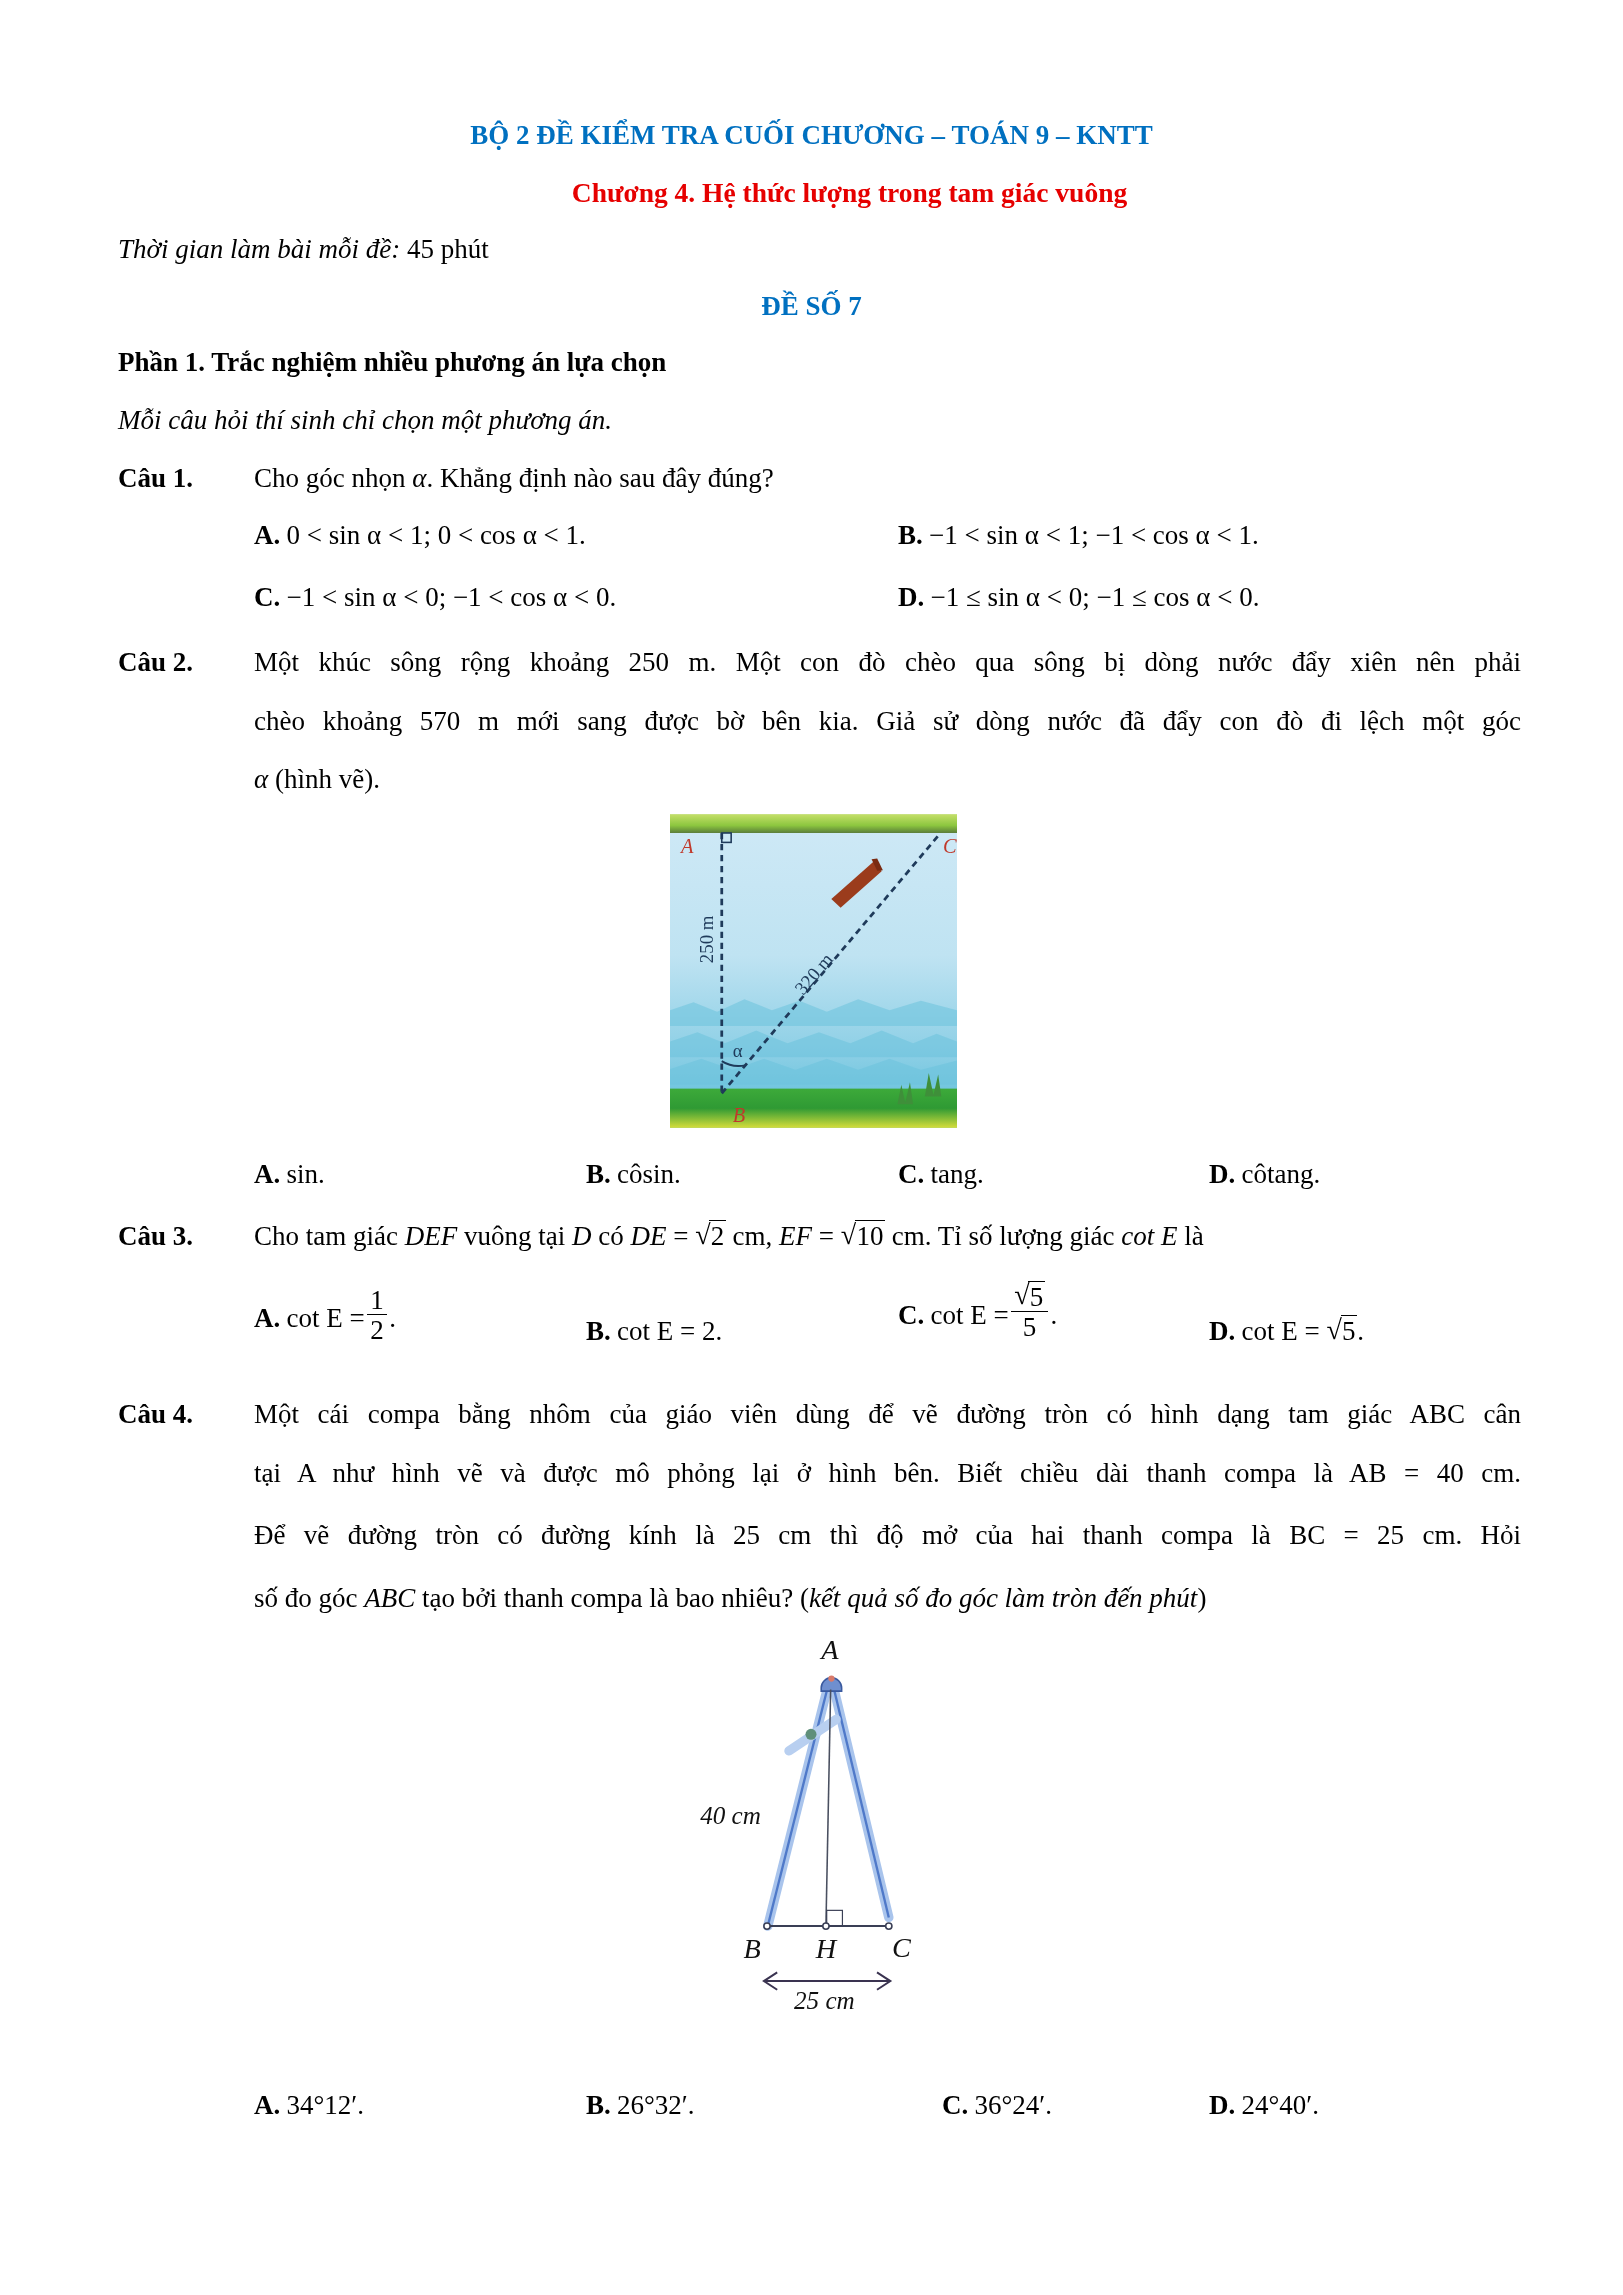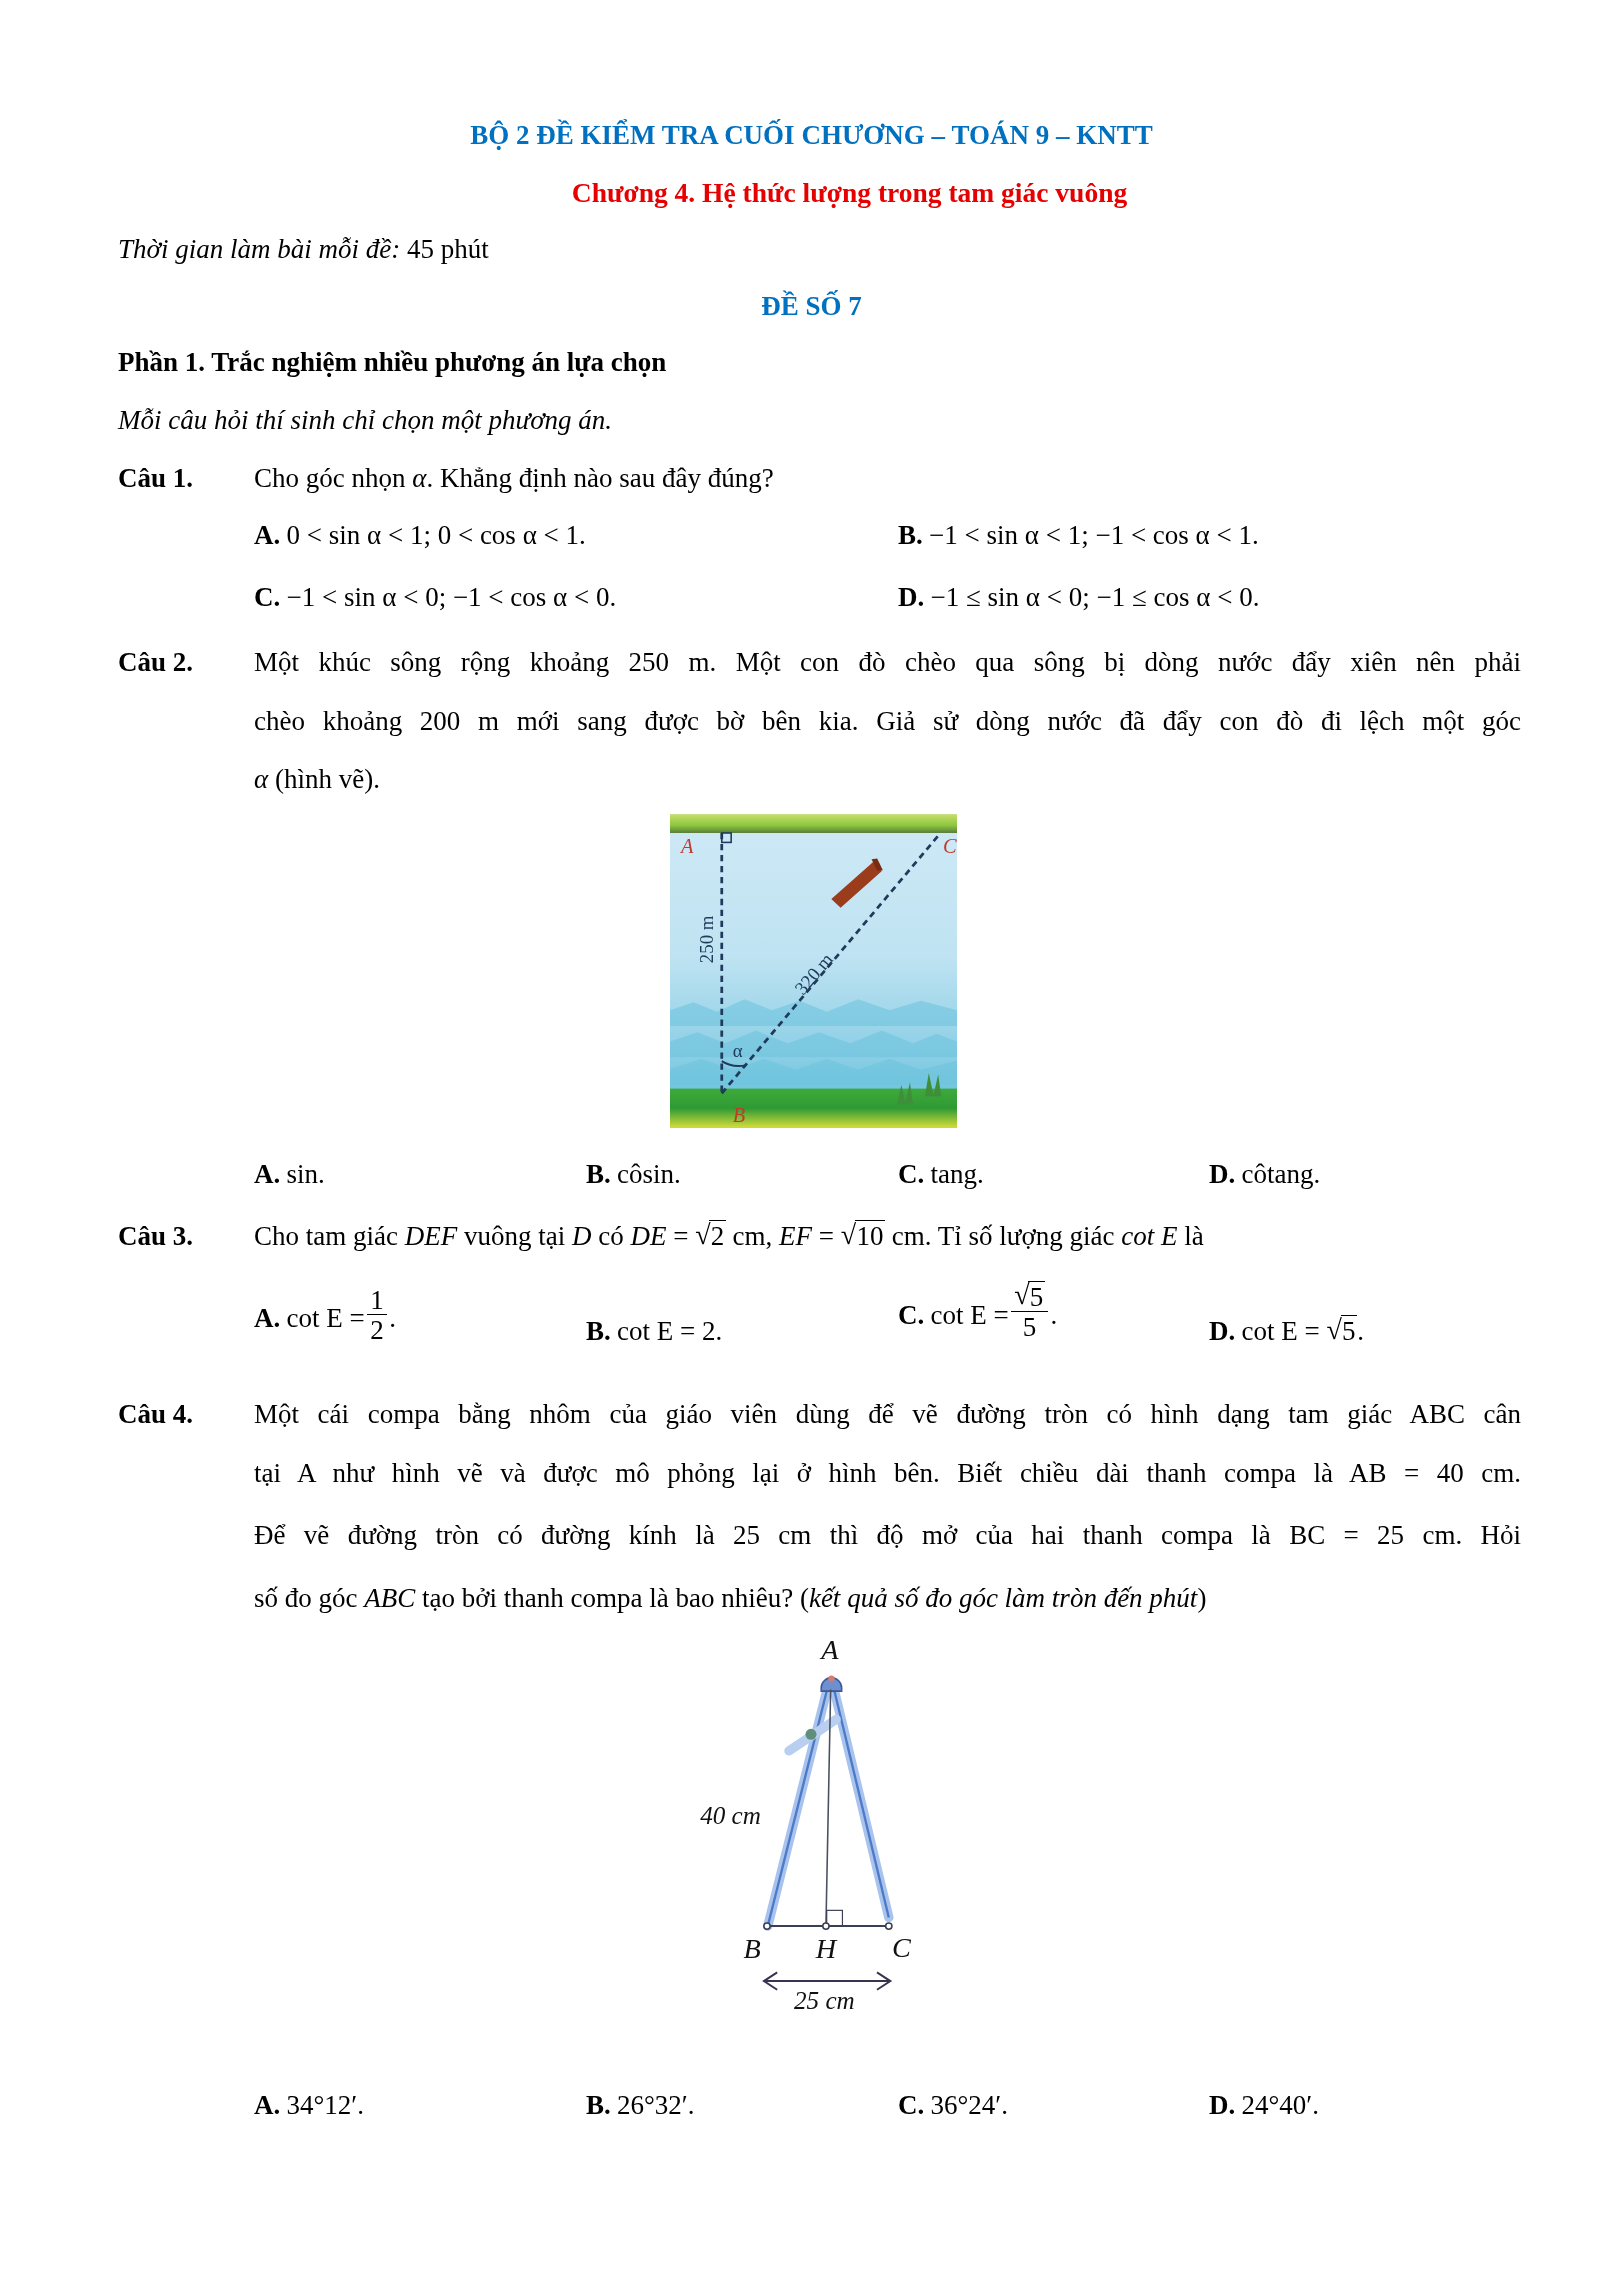--- a/index.html
+++ b/index.html
@@ -46,21 +46,21 @@
   </div>
   <div class="abs opt line" style="left:254px; top:520px;"><span class="k">A.</span><span>0 &lt; sin α &lt; 1; 0 &lt; cos α &lt; 1.</span></div>
   <div class="abs opt line" style="left:898px; top:520px;"><span class="k">B.</span><span>−1 &lt; sin α &lt; 1; −1 &lt; cos α &lt; 1.</span></div>
   <div class="abs opt line" style="left:254px; top:582px;"><span class="k">C.</span><span>−1 &lt; sin α &lt; 0; −1 &lt; cos α &lt; 0.</span></div>
   <div class="abs opt line" style="left:898px; top:582px;"><span class="k">D.</span><span>−1 ≤ sin α &lt; 0; −1 ≤ cos α &lt; 0.</span></div>
 </div>
 
 <div>
   <div class="abs q-label line" style="top:647px;">Câu 2.</div>
   <div class="abs q-text line" style="top:647px; width:1267px; text-align:justify; text-align-last:justify; white-space:normal;">Một khúc sông rộng khoảng  250  m. Một con đò chèo qua sông bị dòng nước đẩy xiên nên phải</div>
-  <div class="abs q-text line" style="top:706px; width:1267px; text-align:justify; text-align-last:justify; white-space:normal;">chèo khoảng  200  m mới sang được bờ bên kia. Giả sử dòng nước đã đẩy con đò đi lệch một góc</div>
+  <div class="abs q-text line" style="top:706px; width:1267px; text-align:justify; text-align-last:justify; white-space:normal;">chèo khoảng  570  m mới sang được bờ bên kia. Giả sử dòng nước đã đẩy con đò đi lệch một góc</div>
   <div class="abs q-text line" style="top:764px;">
     <span class="m">α</span><span> (hình vẽ).</span>
   </div>
 
   <svg class="abs" style="left:670px; top:814px;font-size:34px" width="287" height="314" viewBox="0 0 366 400">
     <defs>
       <linearGradient id="water" x1="0" y1="0" x2="0" y2="1">
         <stop offset="0" stop-color="#cfe9f6"></stop>
         <stop offset="0.45" stop-color="#bfe3f2"></stop>
         <stop offset="0.75" stop-color="#8fd0e6"></stop>
@@ -182,16 +182,16 @@
     <text x="197" y="33" font-size="36" font-style="italic" text-anchor="middle" fill="#111">A</text>
     <text x="98" y="414" font-size="36" font-style="italic" text-anchor="middle" fill="#111">B</text>
     <text x="192" y="414" font-size="36" font-style="italic" text-anchor="middle" fill="#111">H</text>
     <text x="288" y="412" font-size="36" font-style="italic" text-anchor="middle" fill="#111">C</text>
     <text x="32" y="243" font-size="32" font-style="italic" fill="#111">40 cm</text>
     <text x="190" y="478" font-size="32" font-style="italic" text-anchor="middle" fill="#111">25 cm</text>
   </svg>
 
   <div class="abs opt line" style="left:254px; top:2090px;"><span class="k">A.</span><span>34°12′.</span></div>
   <div class="abs opt line" style="left:586px; top:2090px;"><span class="k">B.</span><span>26°32′.</span></div>
-  <div class="abs opt line" style="left:898px; top:2090px;text-align:center;"><span class="k">C.</span><span>36°24′.</span></div>
+  <div class="abs opt line" style="left:942px; top:2090px;text-align:center;"><span class="k">C.</span><span>36°24′.</span></div>
   <div class="abs opt line" style="left:1209px; top:2090px;"><span class="k">D.</span><span>24°40′.</span></div>
 </div>
 
 
 </body></html>

